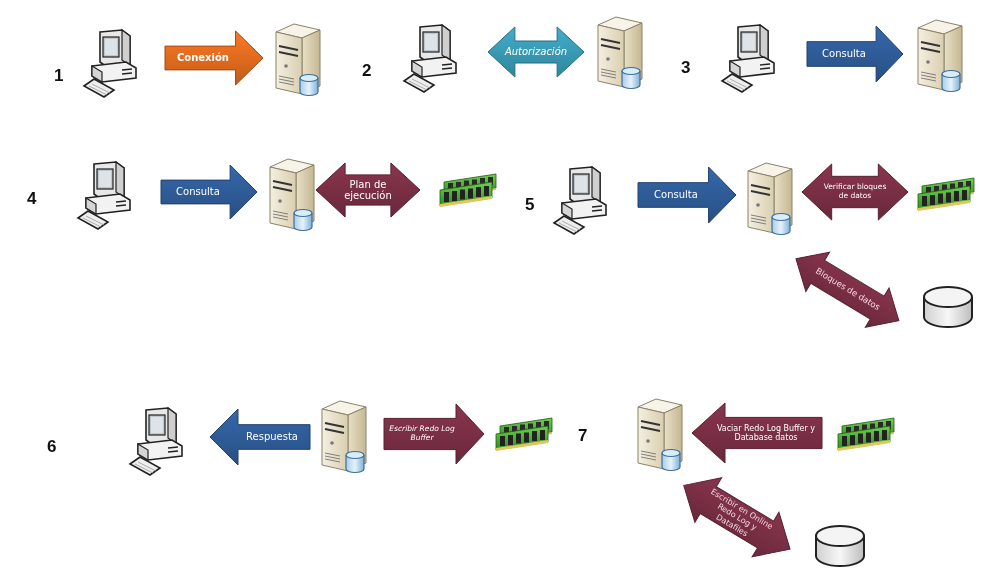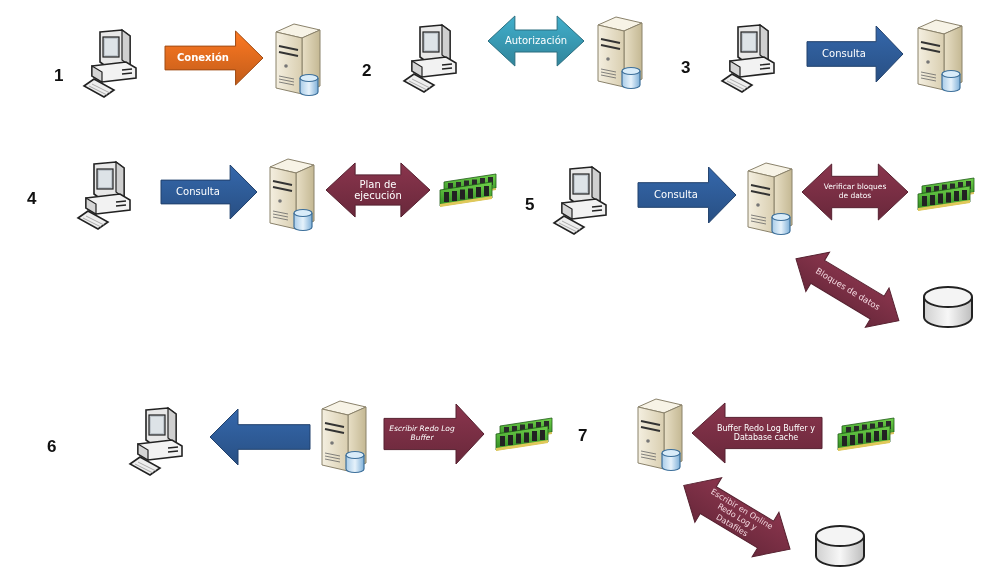--- a/index.html
+++ b/index.html
@@ -117,21 +117,21 @@
   <div class="lbl" style="left:0;width:76px;top:0;height:54px;font-size:10px;">Conexión</div>
 </div>
 <svg class="icon" style="left:272px;top:22px" width="52" height="76">
     <use href="#sym-server"></use>
   </svg>
 
 <div class="step-num" style="left:362px;top:61px;">2</div>
 <svg class="icon" style="left:402px;top:23px" width="60" height="70">
     <use href="#sym-pc"></use>
   </svg>
-<div class="arrow" style="left:488px;top:16px;width:96px;height:50px;">
+<div class="arrow" style="left:488px;top:27px;width:96px;height:50px;font-style:italic;">
     <svg width="96" height="50">
       <defs>
         <linearGradient id="ag1" x1="0" y1="0" x2="0" y2="1">
           <stop offset="0" stop-color="#41afcc"></stop>
           <stop offset="1" stop-color="#31859b"></stop>
         </linearGradient>
       </defs>
       <polygon points="0,25 26.880000000000003,0 26.880000000000003,14.000000000000002 69.12,14.000000000000002 69.12,0 96,25 69.12,50 69.12,36 26.880000000000003,36 26.880000000000003,50" fill="url(#ag1)" stroke="#296d7f" stroke-width="1"></polygon>
     </svg>
   <div class="lbl" style="left:0;width:96px;top:0;height:50px;font-size:10px;">Autorización</div>
@@ -172,21 +172,21 @@
           <stop offset="1" stop-color="#284f83"></stop>
         </linearGradient>
       </defs>
       <polygon points="0,15.120000000000001 69.12,15.120000000000001 69.12,0 96,27 69.12,54 69.12,38.879999999999995 0,38.879999999999995" fill="url(#ag3)" stroke="#21416c" stroke-width="1"></polygon>
     </svg>
   <div class="lbl" style="left:0;width:74px;top:0;height:54px;font-size:10px;">Consulta</div>
 </div>
 <svg class="icon" style="left:266px;top:157px" width="52" height="76">
     <use href="#sym-server"></use>
   </svg>
-<div class="arrow" style="left:326px;top:163px;width:104px;height:54px;">
+<div class="arrow" style="left:316px;top:163px;width:104px;height:54px;">
     <svg width="104" height="54">
       <defs>
         <linearGradient id="ag4" x1="0" y1="0" x2="0" y2="1">
           <stop offset="0" stop-color="#8a354d"></stop>
           <stop offset="1" stop-color="#69283b"></stop>
         </linearGradient>
       </defs>
       <polygon points="0,27 29.120000000000005,0 29.120000000000005,11.879999999999999 74.88,11.879999999999999 74.88,0 104,27 74.88,54 74.88,42.120000000000005 29.120000000000005,42.120000000000005 29.120000000000005,54" fill="url(#ag4)" stroke="#562130" stroke-width="1"></polygon>
     </svg>
   <div class="lbl" style="left:26px;width:52px;top:0;height:54px;font-size:10px;">Plan de ejecución</div>
@@ -252,20 +252,21 @@
 <div class="arrow" style="left:210px;top:409px;width:100px;height:56px;">
     <svg width="100" height="56">
       <defs>
         <linearGradient id="ag8" x1="0" y1="0" x2="0" y2="1">
           <stop offset="0" stop-color="#3568ac"></stop>
           <stop offset="1" stop-color="#284f83"></stop>
         </linearGradient>
       </defs>
       <polygon points="100,15.680000000000001 28.000000000000004,15.680000000000001 28.000000000000004,0 0,28 28.000000000000004,56 28.000000000000004,40.32 100,40.32" fill="url(#ag8)" stroke="#21416c" stroke-width="1"></polygon>
     </svg>
+  <div class="lbl" style="left:24px;width:76px;top:0;height:56px;font-size:10px;">Respuesta</div>
 </div>
 <svg class="icon" style="left:318px;top:399px" width="52" height="76">
     <use href="#sym-server"></use>
   </svg>
 <div class="arrow" style="left:384px;top:404px;width:100px;height:60px;">
     <svg width="100" height="60">
       <defs>
         <linearGradient id="ag9" x1="0" y1="0" x2="0" y2="1">
           <stop offset="0" stop-color="#8a354d"></stop>
           <stop offset="1" stop-color="#69283b"></stop>
@@ -286,21 +287,21 @@
 <div class="arrow" style="left:692px;top:403px;width:130px;height:60px;">
     <svg width="130" height="60">
       <defs>
         <linearGradient id="ag10" x1="0" y1="0" x2="0" y2="1">
           <stop offset="0" stop-color="#8a354d"></stop>
           <stop offset="1" stop-color="#69283b"></stop>
         </linearGradient>
       </defs>
       <polygon points="130,14.399999999999999 33,14.399999999999999 33,0 0,30 33,60 33,45.6 130,45.6" fill="url(#ag10)" stroke="#562130" stroke-width="1"></polygon>
     </svg>
-  <div class="lbl" style="left:22px;width:104px;top:0;height:60px;font-size:8px;">Buffer Redo Log Buffer y Database cache</div>
+  <div class="lbl" style="left:22px;width:104px;top:0;height:60px;font-size:8px;">Vaciar Redo Log Buffer y Database datos</div>
 </div>
 <svg class="icon" style="left:836px;top:416px" width="64" height="36">
     <use href="#sym-ram"></use>
   </svg>
 <div class="arrow" style="left:700px;top:466px;width:124px;height:52px;transform-origin:0 0;transform:translate(-8px,-6px) rotate(31deg) translate(6px,0);">
     <svg width="124" height="52">
       <defs>
         <linearGradient id="ag11" x1="0" y1="0" x2="0" y2="1">
           <stop offset="0" stop-color="#8a354d"></stop>
           <stop offset="1" stop-color="#69283b"></stop>

